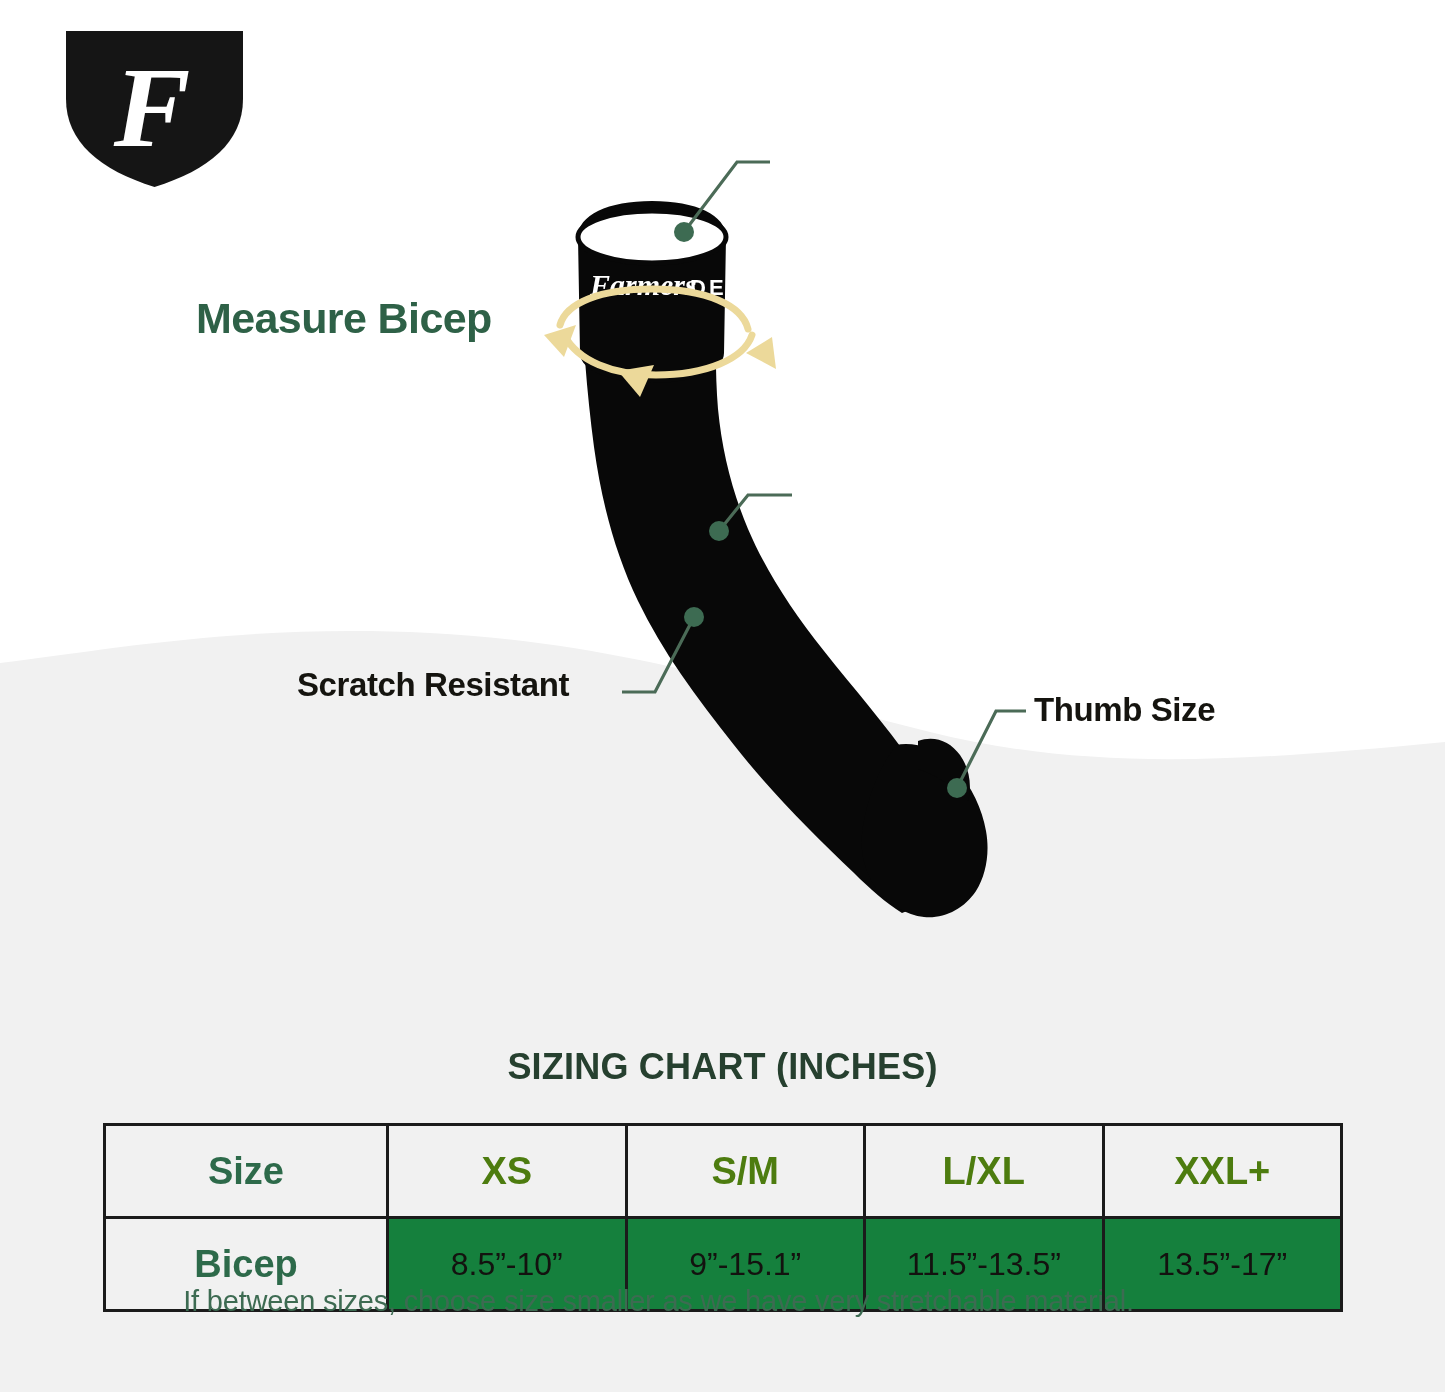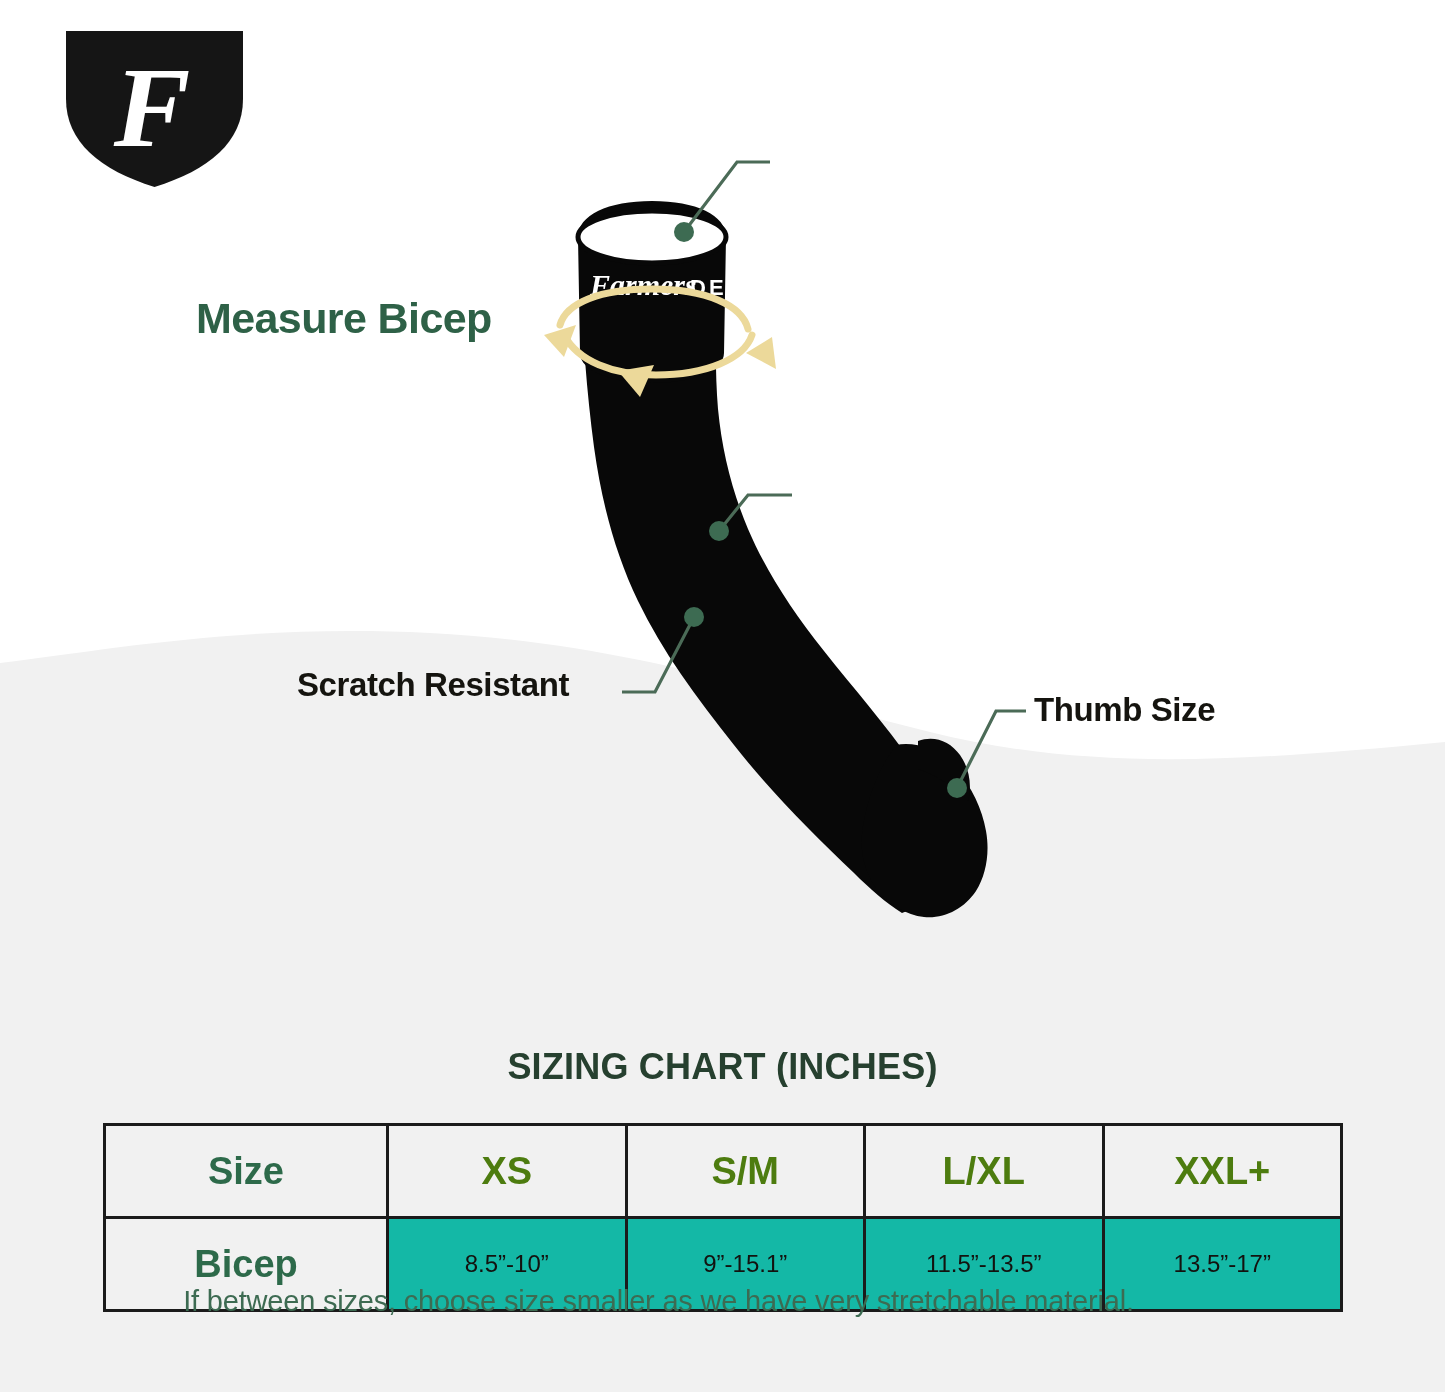--- a/index.html
+++ b/index.html
@@ -124,24 +124,24 @@
     color: #2d6a4a;
     font-weight: bold;
     font-size: 38px;
   }
   .size-table td.head-cell {
     color: #4d7c0f;
     font-weight: bold;
     font-size: 38px;
   }
   .size-table td.value-cell {
-    background: #14b8a6;
+    background: #15803d;
     color: #13120f;
     font-weight: normal;
-    font-size: 24px;
+    font-size: 32px;
   }
 
   .chart-note {
     position: absolute;
     left: 0;
     top: 1285px;
     width: 1317px;
     text-align: center;
     z-index: 5;
     color: #3d6b52;

